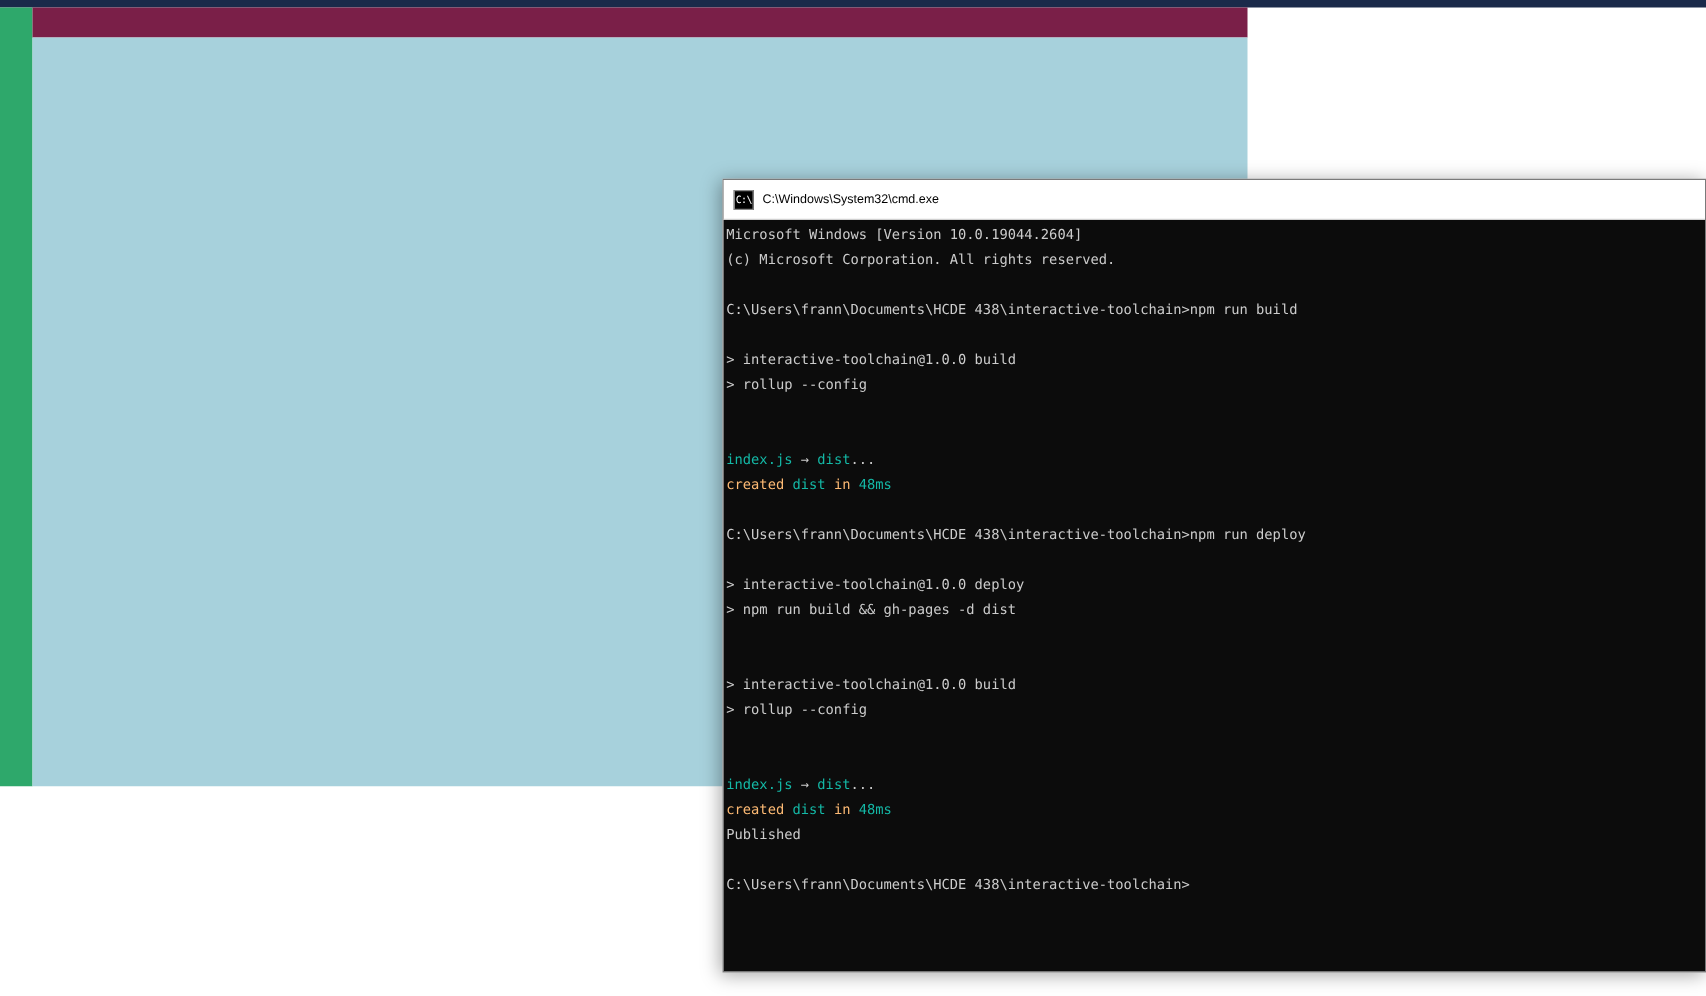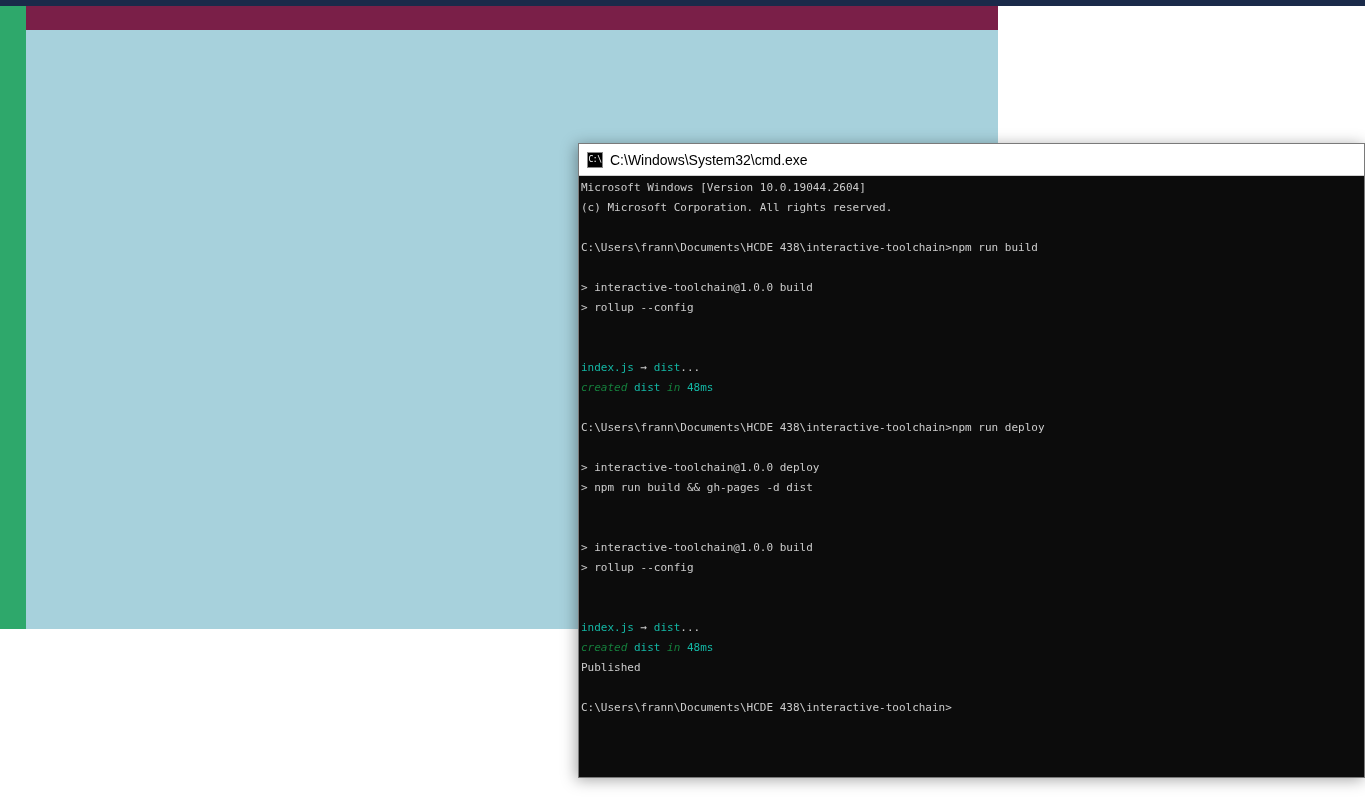--- a/index.html
+++ b/index.html
@@ -73,36 +73,36 @@
       font-size: 8px;
       font-family: Consolas, monospace;
       display: flex;
       align-items: center;
       justify-content: center;
       margin-right: 7px;
       border: 1px solid #888;
       letter-spacing: -0.5px;
     }
     .cmd-title {
-      font-size: 14px;
+      font-size: 10px;
       color: #000000;
     }
     .cmd-body {
       background: #0c0c0c;
       color: #cccccc;
       font-family: Consolas, "Lucida Console", monospace;
       font-size: 11px;
       line-height: 20px;
       padding: 2px 2px;
       height: calc(100% - 32px);
       white-space: pre;
       overflow: hidden;
     }
     .cmd-body .cyan { color: #14b8a6; }
-    .cmd-body .green { color: #15803d; font-style: italic; }
+    .cmd-body .green { color: #fdba74; }
     .cmd-body .white { color: #cccccc; }
   </style>
 </head>
 <body>
 
 <div class="topbar"></div>
 <div class="green-strip"></div>
 <div class="maroon-bar"></div>
 <div class="lightblue-panel"></div>
 

